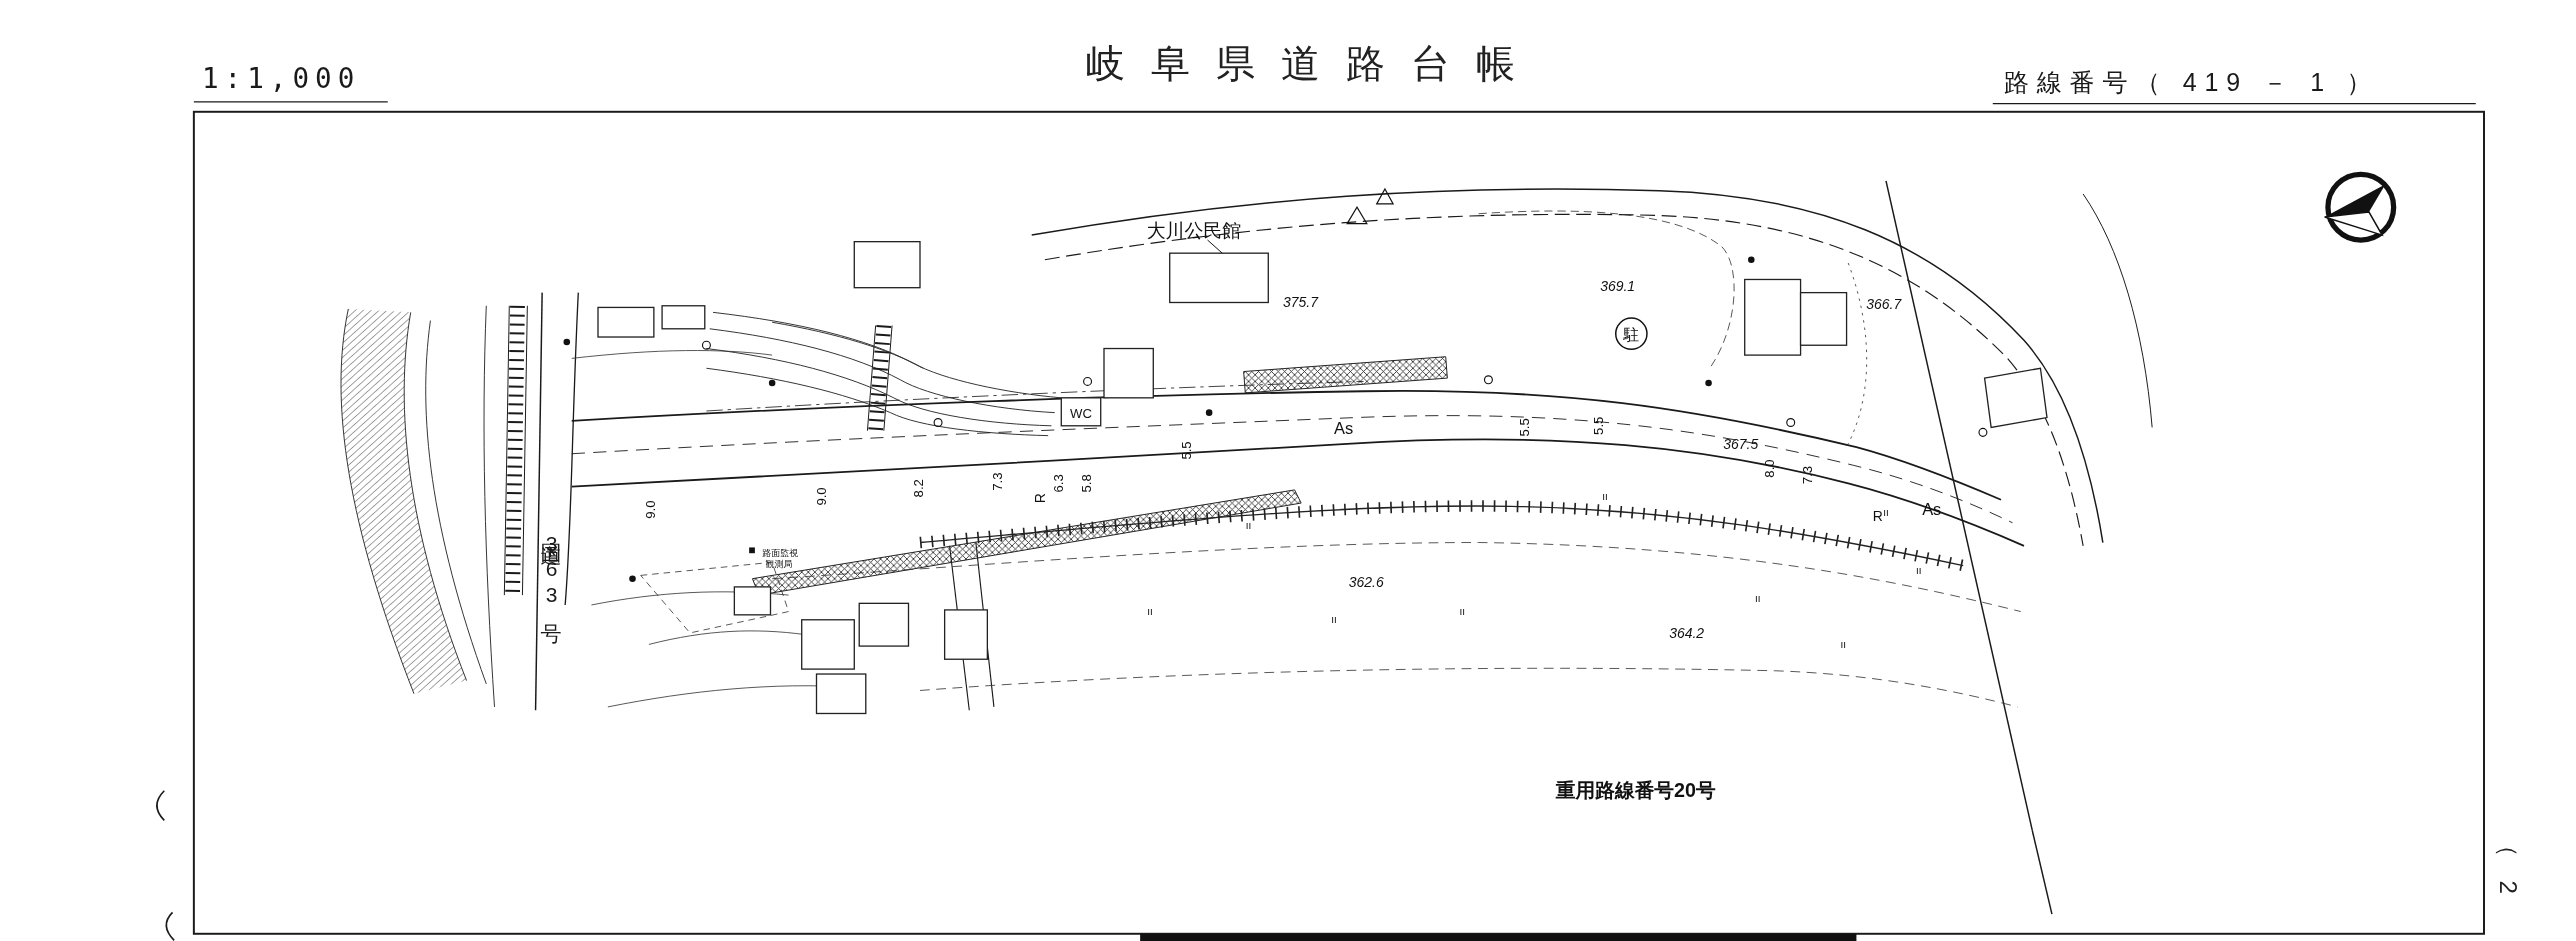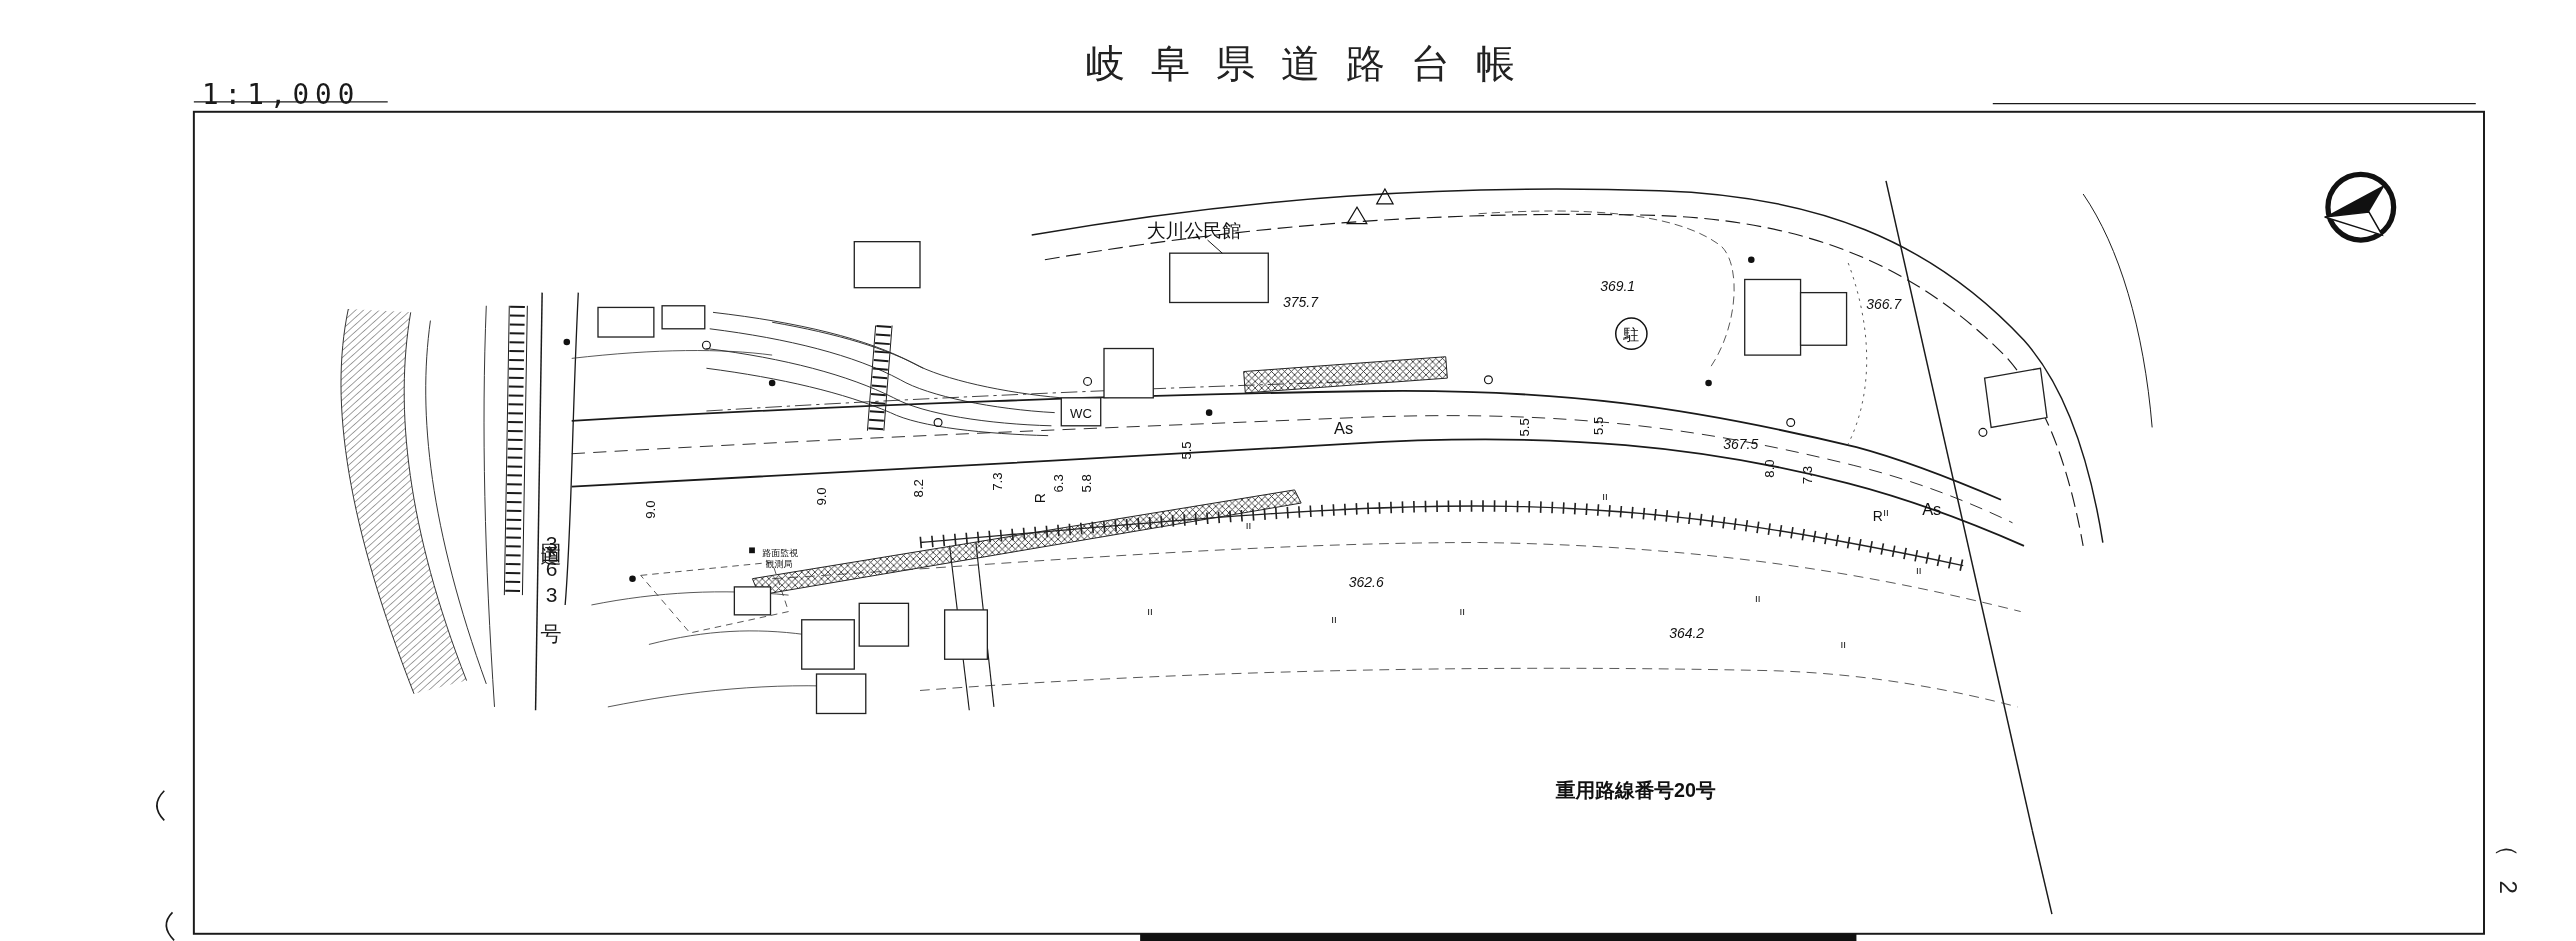--- a/index.html
+++ b/index.html
@@ -3,21 +3,21 @@
 <meta charset="utf-8">
 <style>
   html,body{margin:0;padding:0;background:#ffffff;}
   body{width:2576px;height:942px;font-family:"Liberation Sans",sans-serif;color:#1a1a1a;}
   #sheet{position:relative;width:2576px;height:942px;overflow:hidden;background:#fff;}
   #map-svg{position:absolute;left:0;top:0;width:2576px;height:942px;}
   svg text{font-family:"Liberation Sans",sans-serif;fill:#111;}
   svg .ital{font-style:italic;}
   svg path,svg line,svg rect,svg circle,svg polygon,svg polyline{vector-effect:none;}
   .hdr{position:absolute;white-space:nowrap;}
-  #scale-label{left:202px;top:62px;font-size:27.6px;letter-spacing:6px;font-family:"DejaVu Sans Mono",monospace;margin-top:16px;}
+  #scale-label{left:202px;top:62px;font-size:27.6px;letter-spacing:6px;font-family:"DejaVu Sans Mono",monospace;}
   #page-title{left:1086px;top:37px;font-size:39px;letter-spacing:26px;color:#222;}
   #route-number{left:2004px;top:66px;font-size:25px;letter-spacing:7.8px;}
   #route363-label{position:absolute;left:537px;top:527px;font-size:21px;letter-spacing:2.4px;
      writing-mode:vertical-rl;text-orientation:upright;white-space:nowrap;}
   #page-mark{position:absolute;left:2524px;top:833px;font-size:24px;letter-spacing:8.4px;
      transform:rotate(90deg);transform-origin:left top;white-space:nowrap;color:#222;}
 </style>
 </head>
 <body>
 
@@ -183,19 +183,20 @@
       <text transform="rotate(-90 636 303)" x="636" y="303" font-size="8.5" text-anchor="middle">R</text>
       <text x="1140" y="317" font-size="8.5">R</text>
 
       <text x="464" y="338" font-size="5.5">路面監視</text>
       <text x="466" y="345" font-size="5.5">観測局</text>
     </g>
   </svg>
 
   <div class="hdr" id="scale-label">1:1,000</div>
   <div class="hdr" id="page-title">岐阜県道路台帳</div>
+  <div class="hdr" id="route-number">路線番号（ 419 －  1 ）</div>
 
   <div id="route363-label">国道363号</div>
 
   <div id="page-mark">（ 2</div>
 
 </div>
 
 
 </body></html>

